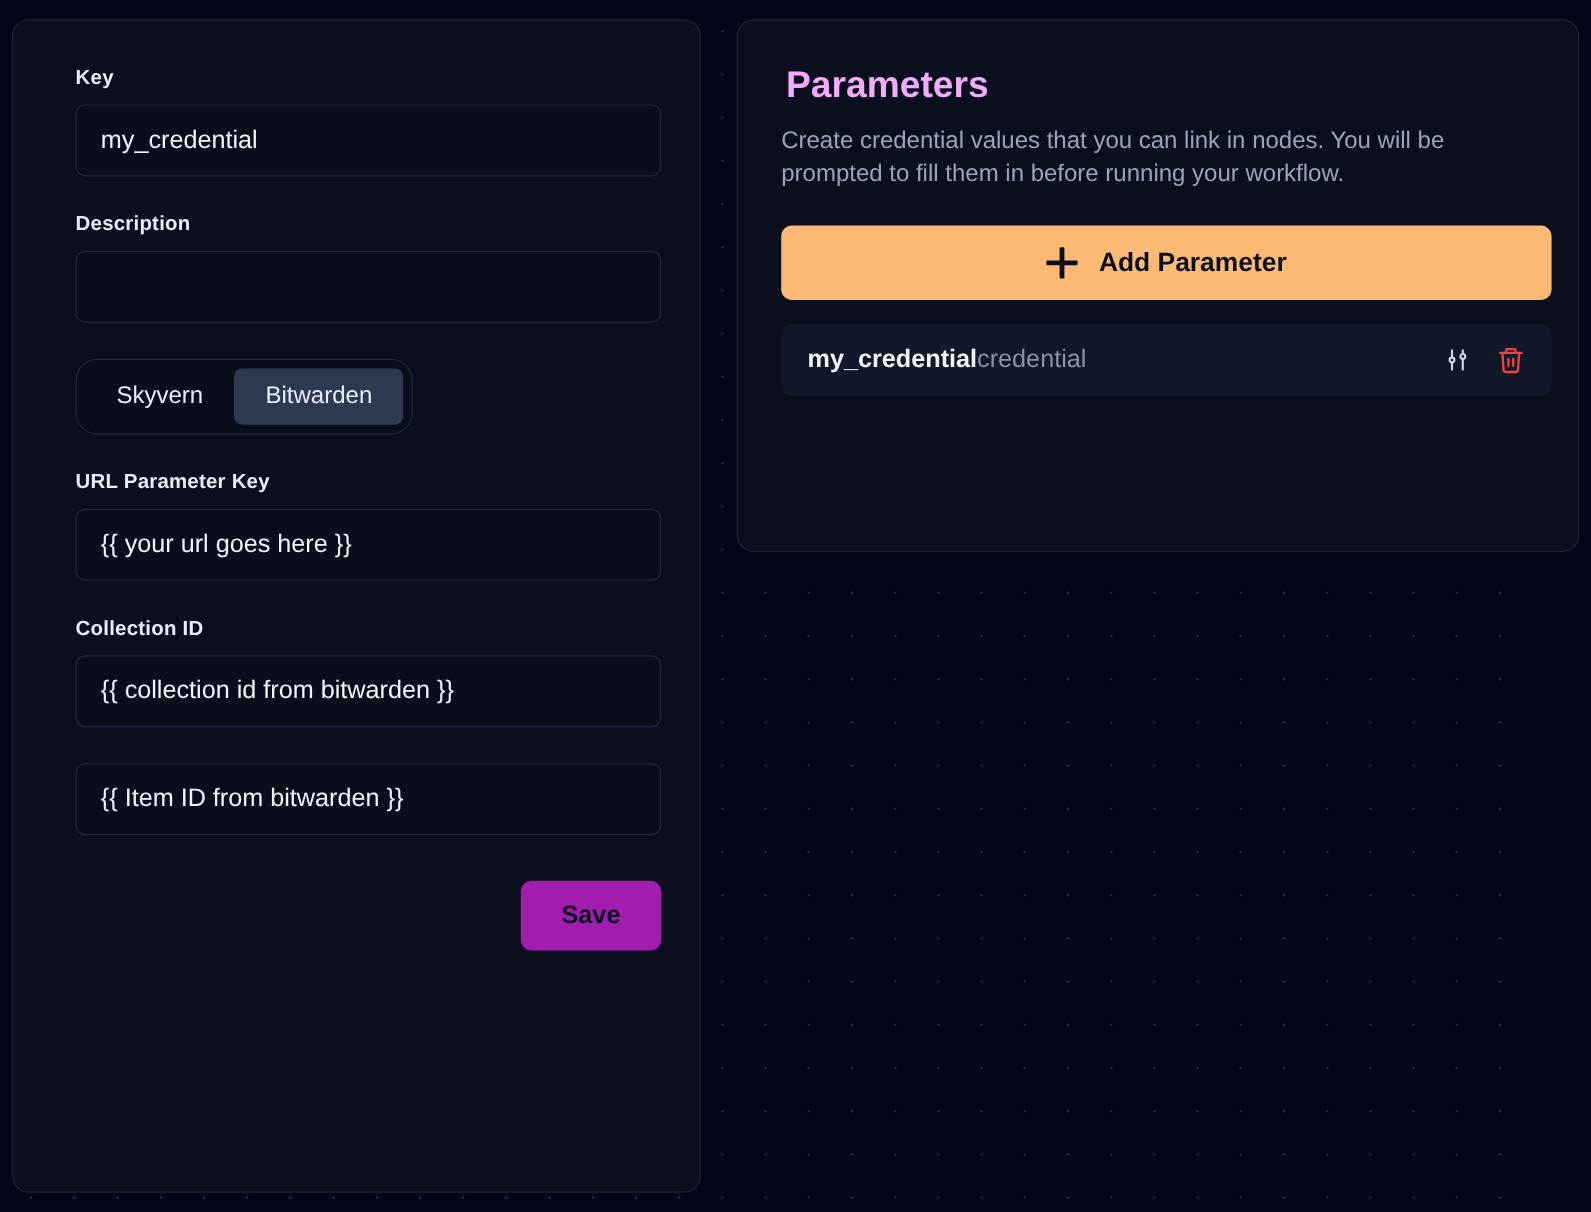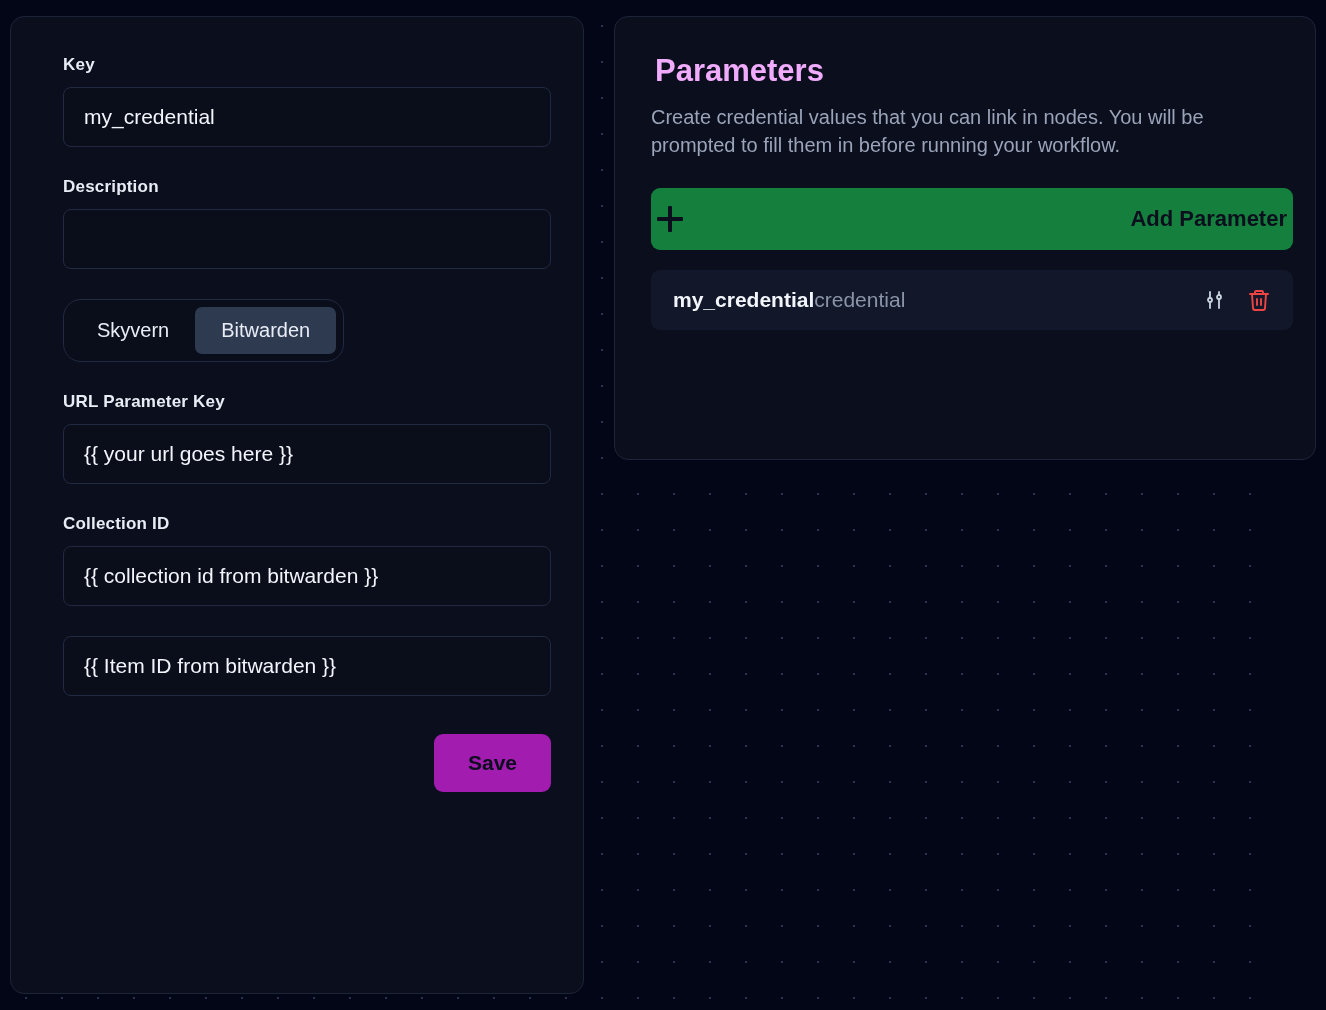--- a/index.html
+++ b/index.html
@@ -127,29 +127,29 @@
     line-height: 1.42;
     margin: 0;
     max-width: 640px;
   }
 
   .add-param-btn {
     box-sizing: border-box;
     margin-top: 28px;
     width: 642px;
     height: 62px;
-    background: #15803d;
+    background: #fdba74;
     color: #0b0f1d;
     border: none;
     border-radius: 9px;
     font-size: 22px;
     font-weight: bold;
     display: flex;
     align-items: center;
-    justify-content: space-between;
+    justify-content: center;
     gap: 18px;
     cursor: pointer;
     font-family: "Liberation Sans", sans-serif;
   }
   .plus-icon {
     display: inline-block;
     width: 26px;
     height: 26px;
     position: relative;
   }

